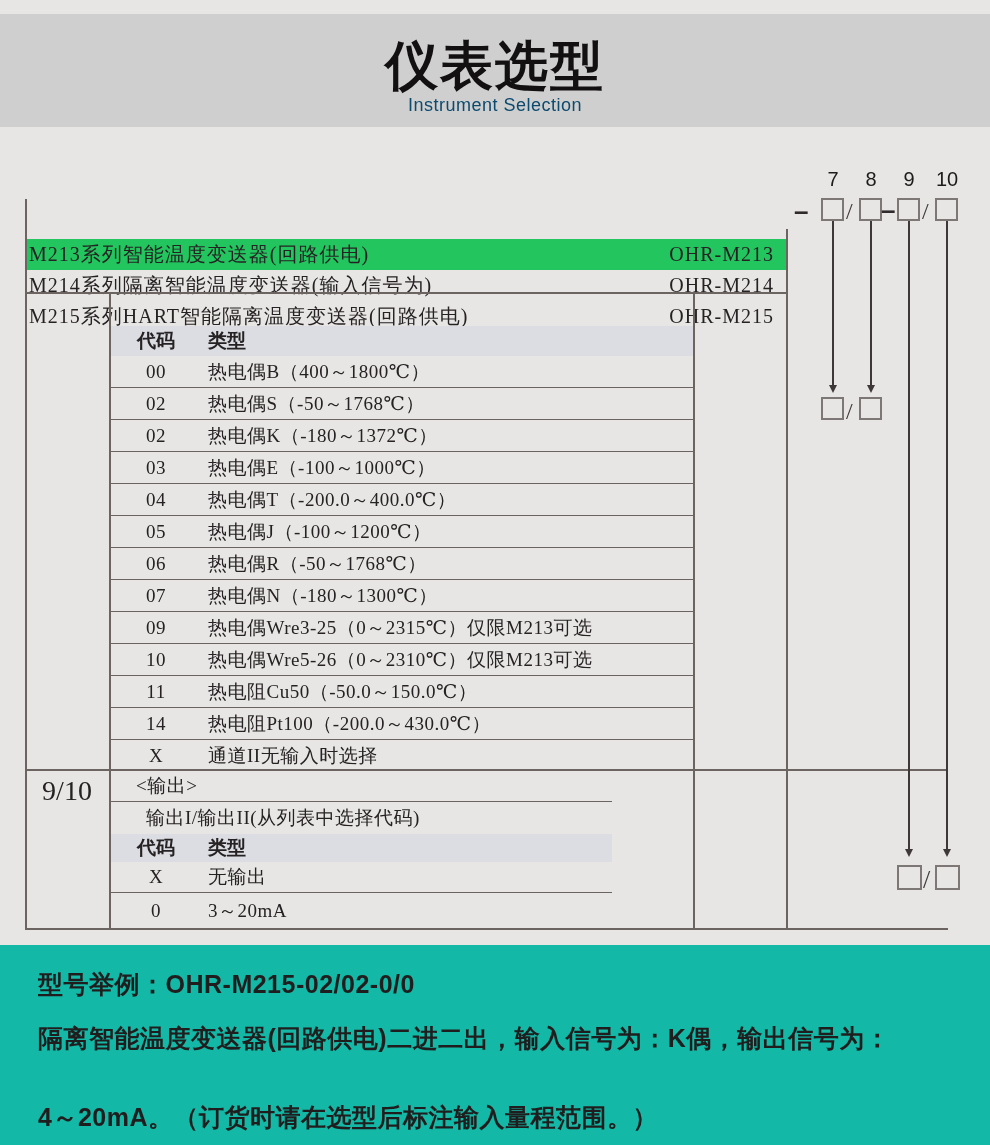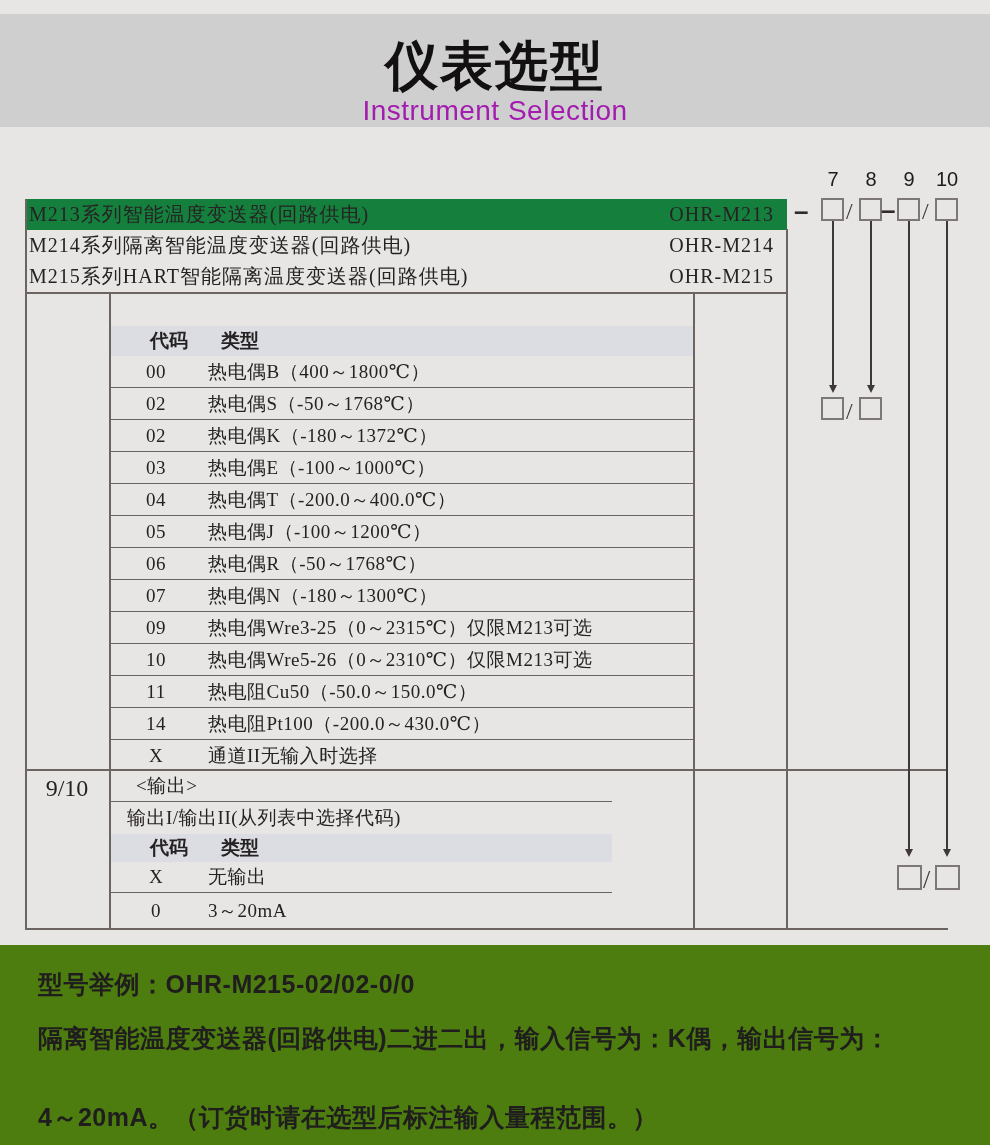--- a/index.html
+++ b/index.html
@@ -7,87 +7,87 @@
     position:relative;width:990px;height:1145px;overflow:hidden;
     background:#e8e6e5;color:#262223;
     font-family:"Liberation Serif","DejaVu Serif",serif;
   }
   .abs{position:absolute;}
   
   .title-band{left:0;top:14px;width:990px;height:113px;background:#d0cfcf;text-align:center;}
   .title-zh{margin-top:24px;font-family:"Liberation Sans","DejaVu Sans",sans-serif;
     font-size:53px;font-weight:700;color:#121011;letter-spacing:2px;line-height:1.05;}
   .title-en{font-family:"Liberation Sans","DejaVu Sans",sans-serif;
-    font-size:28px;color:#a21caf;letter-spacing:0.5px;margin-top:1px;}
+    font-size:18px;color:#0c4a6e;letter-spacing:0.5px;margin-top:1px;}
   
   .model-rows{left:25px;top:199px;width:762px;}
   .mrow{height:31px;display:flex;justify-content:space-between;align-items:center;
     font-size:20px;letter-spacing:1px;padding:0 13px 0 4px;box-sizing:border-box;}
-  .mrow.hl{background:#15803d;}
+  .mrow.hl{background:#22c55e;margin-top:40px;}
   
   .vline,.hline{background:#6b6461;}
   #l-left{left:25px;top:199px;width:2px;height:731px;}
   #l-m215{left:25px;top:292px;width:762px;height:2px;}
   #l-inner{left:109px;top:292px;width:2px;height:638px;}
   #l-tableR{left:693px;top:292px;width:2px;height:638px;}
   #l-outerR{left:786px;top:229px;width:2px;height:701px;}
   #l-910{left:25px;top:769px;width:923px;height:2px;}
   #l-bottom{left:25px;top:928px;width:923px;height:2px;}
   
   .itable{left:111px;top:326px;width:582px;}
   .otable{left:111px;top:771px;width:501px;}
   .thead{height:30px;background:#dbdde2;display:flex;align-items:center;
-    font-weight:700;font-size:19px;padding-left:13px;}
+    font-weight:700;font-size:19px;}
   .otable .thead{height:28px;}
   .trow{height:32px;display:flex;align-items:center;font-size:19px;
     border-bottom:1px solid #6b6461;box-sizing:border-box;letter-spacing:0.5px;}
   .trow.noline{border-bottom:none;}
   .orow-note{height:31px;display:flex;align-items:center;font-size:19px;
     border-bottom:1px solid #6b6461;box-sizing:border-box;padding-left:25px;letter-spacing:0.5px;}
   .orow-sub{height:32px;display:flex;align-items:center;font-size:19px;
-    padding-left:16px;box-sizing:border-box;letter-spacing:0.5px;}
+    padding-left:35px;box-sizing:border-box;letter-spacing:0.5px;}
   .orow-x{height:31px;}
   .orow-0{height:35px;border-bottom:none;}
   .tcode{width:90px;text-align:center;flex:none;}
   .ttype{padding-left:7px;}
-  .row-label{left:25px;top:775px;width:84px;text-align:center;font-size:24px;}
+  .row-label{left:25px;top:775px;width:84px;text-align:center;font-size:28px;}
   
   .snum{position:absolute;text-align:center;font-family:"Liberation Sans","DejaVu Sans",sans-serif;
     font-size:20px;font-weight:500;color:#1e1b1c;width:22px;top:168px;}
   .sbox{position:absolute;width:23px;height:23px;border:2px solid #7d7875;box-sizing:border-box;}
   .sbox.big{width:25px;height:25px;}
   .sdash{position:absolute;font-family:"Liberation Sans","DejaVu Sans",sans-serif;
     font-weight:700;font-size:26px;line-height:26px;color:#2f2a2b;}
   .sslash{position:absolute;font-size:24px;line-height:24px;color:#3e3839;}
   .aline{position:absolute;width:2px;background:#3e3839;}
   .ah{position:absolute;width:0;height:0;border-left:4px solid transparent;
     border-right:4px solid transparent;border-top:8px solid #3e3839;}
   
-  .bottom{left:0;top:945px;width:990px;height:200px;background:#4d7c0f;}
+  .bottom{left:0;top:945px;width:990px;height:200px;background:#14b8a6;}
   .ex-line{position:absolute;left:38px;font-family:"Liberation Sans","DejaVu Sans",sans-serif;
     font-weight:700;font-size:25px;color:#1f1d1d;letter-spacing:0.5px;white-space:nowrap;}
   #ex1{top:23px;} #ex2{top:77px;} #ex3{top:129px;margin-top:27px;}
 </style>
 </head>
 <body>
 
 <div class="page">
 
   <div class="abs title-band">
     <div class="title-zh">仪表选型</div>
     <div class="title-en">Instrument Selection</div>
   </div>
 
   <div class="abs model-rows">
     <div class="mrow hl">
       <span>M213系列智能温度变送器(回路供电)</span>
       <span>OHR-M213</span>
     </div>
     <div class="mrow">
-      <span>M214系列隔离智能温度变送器(回路供电)</span>
+      <span>M214系列隔离智能温度变送器(输入信号为)</span>
       <span>OHR-M214</span>
     </div>
     <div class="mrow" style="height:30px">
       <span>M215系列HART智能隔离温度变送器(回路供电)</span>
       <span>OHR-M215</span>
     </div>
   </div>
 
   <div class="abs vline" id="l-left"></div>
   <div class="abs hline" id="l-m215"></div>

